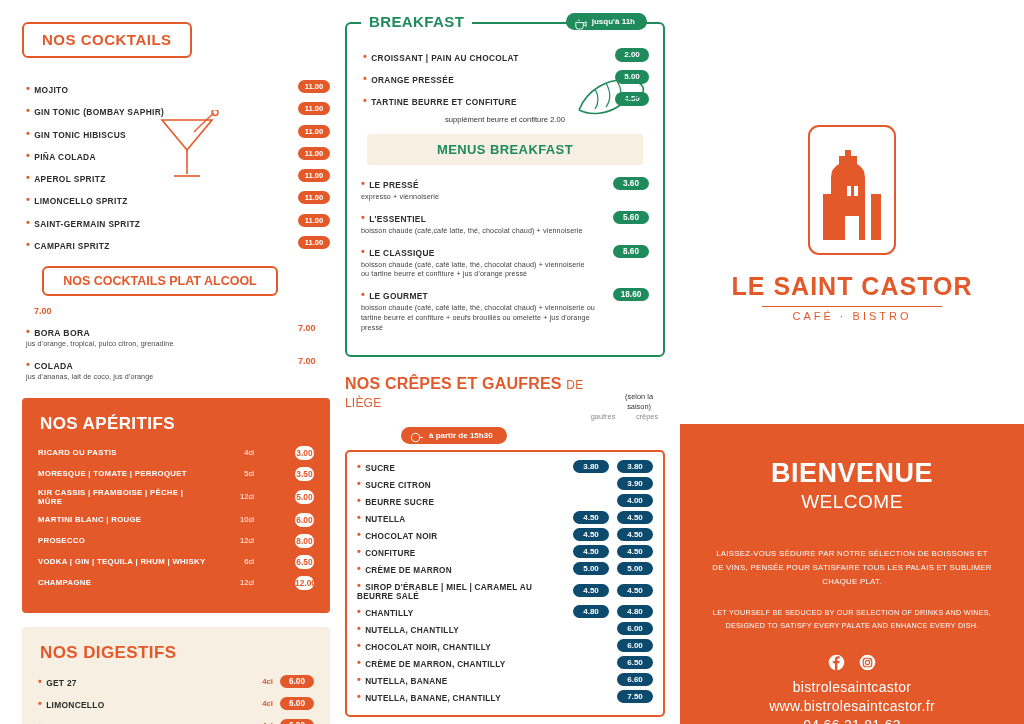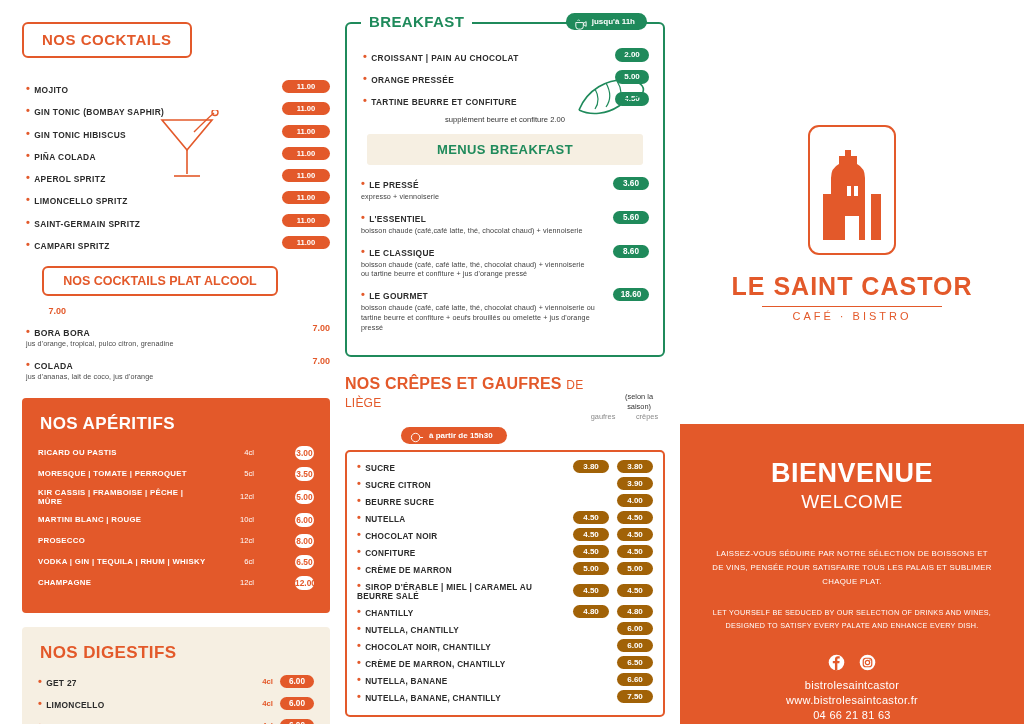--- a/index.html
+++ b/index.html
@@ -79,34 +79,33 @@
     line-height:1.25;
   }
   .price-pill.green { background:#1f8a5b; color:#fff; }
   .price-plain {
     flex:0 0 auto;
     color:#e3592a;
     font-size:9px;
     font-weight:bold;
     margin-left:8px;
     min-width:32px;
-    text-align:right;
   }
 
   
   .col-left { position:absolute; left:22px; top:22px; width:308px; }
 
   .cocktail-list { margin-top:22px; padding-left:4px; }
   .cocktail-list .item-row { margin-bottom:6.5px; }
   .cocktail-list .item-name { font-size:8.4px; }
   .cocktail-pill {
     background:#e3592a; color:#fff;
     font-size:7.6px; font-weight:bold;
     border-radius:9px; padding:2px 0;
-    width:48px; text-align:center;
+    width:32px; text-align:center;
     margin-left:8px;
   }
 
   .cocktail-glass {
     position:absolute; right:110px; top:88px;
     width:66px; height:72px;
   }
 
   .sans-alcool-title { margin:14px 0 10px 20px; width:236px; }
   .sans-alcool-list { padding-left:4px; }
@@ -235,21 +234,21 @@
     border-radius:11px; padding:4px 14px 4px 28px;
     margin:6px 0 6px 56px;
   }
   .hours-pill .pill-icon { position:absolute; left:8px; top:3px; width:15px; height:15px; }
 
   .crepes-box { border:2px solid #e3592a; border-radius:5px; padding:8px 10px 8px 10px; }
   .cr-row { display:flex; align-items:center; margin-bottom:4px; }
   .cr-name { flex:1 1 auto; font-size:8.2px; font-weight:bold; text-transform:uppercase; letter-spacing:.3px; }
   .cr-price {
     flex:0 0 auto; width:36px; text-align:center;
-    background:#a16207; color:#fff;
+    background:#0c4a6e; color:#fff;
     font-size:8px; font-weight:bold;
     border-radius:9px; padding:2px 0; margin-left:8px;
   }
   .cr-price.empty { background:transparent; }
 
   
   .col-right { position:absolute; left:680px; top:0; width:344px; height:724px; }
   .logo-area { position:absolute; top:120px; left:0; width:344px; text-align:center; }
   .logo-mark { width:110px; height:140px; margin:0 auto; display:block; }
   .brand-name {
@@ -261,21 +260,21 @@
   .welcome-panel {
     position:absolute; left:0; top:424px; width:344px; height:300px;
     background:#e3592a; color:#fff; text-align:center; padding:34px 30px 0 30px;
   }
   .welcome-fr { font-size:27px; font-weight:bold; letter-spacing:.5px; }
   .welcome-en { font-size:19px; font-weight:normal; letter-spacing:.5px; margin-top:2px; }
   .welcome-p1 { font-size:7.8px; line-height:1.8; margin-top:34px; letter-spacing:.3px; }
   .welcome-p2 { font-size:7.2px; line-height:1.8; margin-top:18px; letter-spacing:.3px; }
   .socials { margin-top:20px; }
   .socials svg { margin:0 5px; vertical-align:middle; }
-  .contact-line { font-size:11px; margin-top:8px; letter-spacing:.3px; }
+  .contact-line { font-size:14px; margin-top:8px; letter-spacing:.3px; }
   .contact-line.small { margin-top:3px; }
 </style>
 </head>
 <body>
 
 <div class="page">
 
   <div class="col-left">
 
     <div class="section-title-box">NOS COCKTAILS</div>

